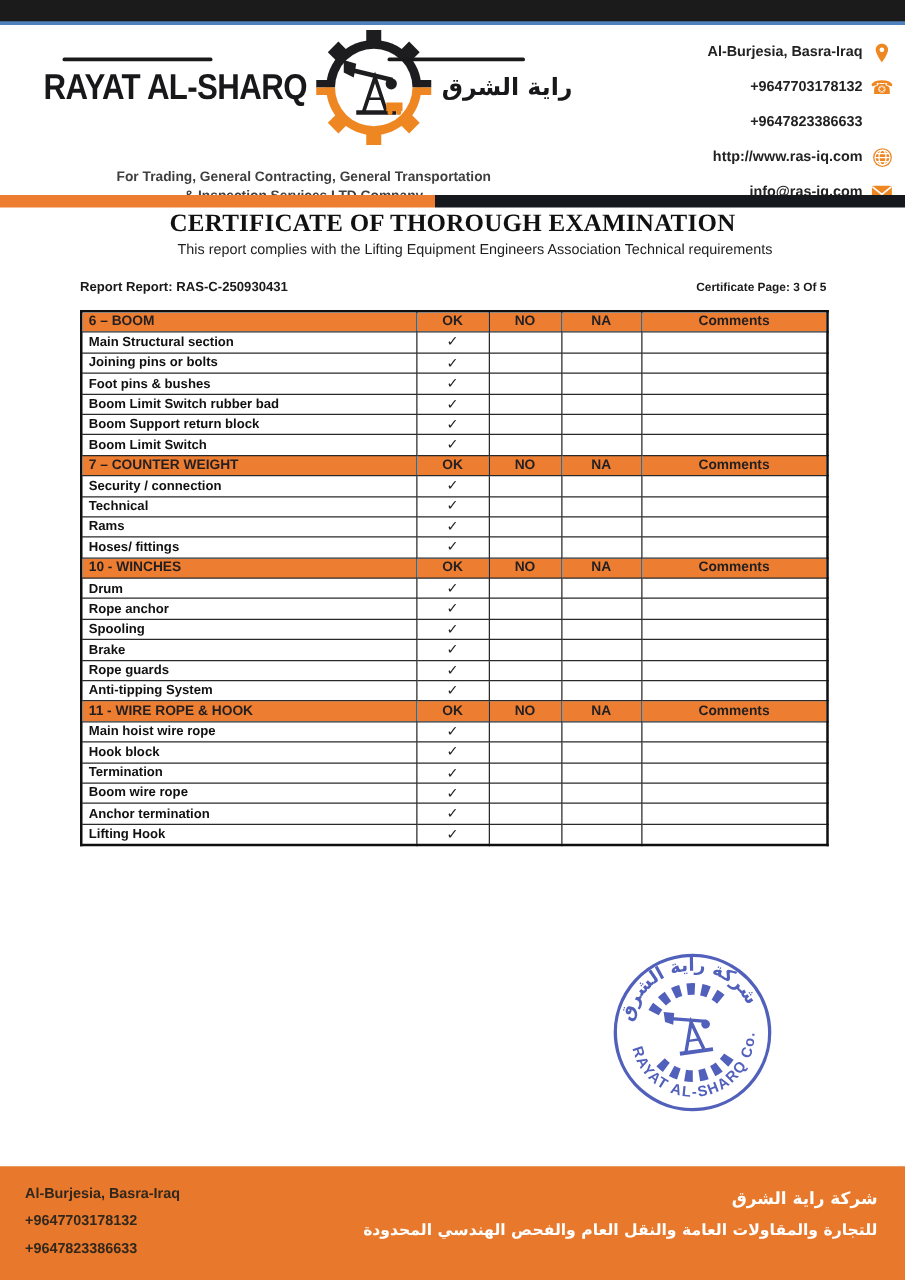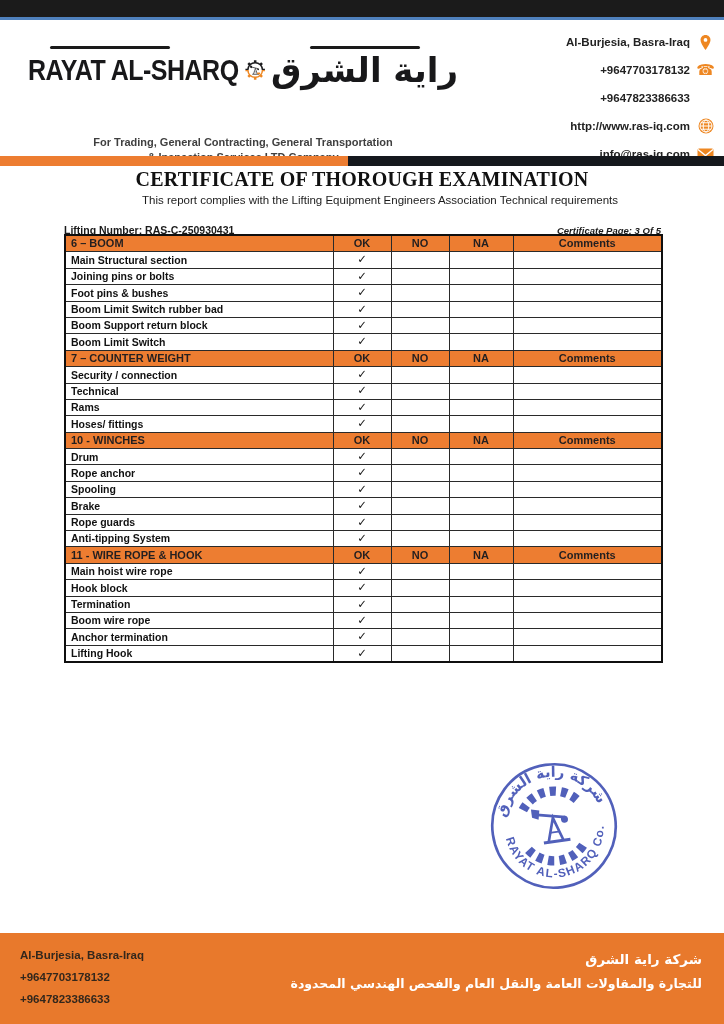--- a/index.html
+++ b/index.html
@@ -15,43 +15,43 @@
   .contacts { position:absolute; right:10px; top:28px; }
   .contact-row { display:flex; justify-content:flex-end; align-items:center;
                  gap:7px; height:28px; font-size:11.5px; font-weight:600; color:#222; }
   .cicon { width:17px; height:17px; display:flex; align-items:center; justify-content:center; }
   .phone-glyph { color:#ee8722; font-size:15px; font-family:"DejaVu Sans", sans-serif; line-height:1; }
   
   .logo-wrap { position:absolute; left:28px; top:22px; width:430px; }
   .logo-row { display:flex; align-items:center; justify-content:flex-end; gap:6px; }
   .name-en { font-size:25px; font-weight:bold; letter-spacing:-0.5px; color:#18181a;
              transform:scaleY(1.15); white-space:nowrap; }
-  .name-ar { font-size:34px; font-weight:bold; color:#18181a; white-space:nowrap;
+  .name-ar { font-size:19px; font-weight:bold; color:#18181a; white-space:nowrap;
              font-family:"DejaVu Sans", sans-serif; }
   .swoosh { position:absolute; height:2.5px; background:#1a1a1a; border-radius:2px; }
   .swoosh.left  { left:22px;  top:24px; width:120px; }
   .swoosh.right { left:282px; top:24px; width:110px; }
   .tagline { text-align:center; font-size:11px; font-weight:bold; color:#3f3f3f;
              line-height:15px; margin-top:17px; }
   
   .divider { position:absolute; left:0; top:156px; width:724px; height:10px; display:flex; }
   .divider .seg-orange { width:348px; height:100%; }
   .divider .seg-dark   { flex:1; height:100%; }
   
   .title { position:absolute; left:0; top:168px; width:724px; text-align:center;
            font-size:20px; font-weight:bold; color:#111; letter-spacing:0.2px;font-family:Liberation Serif, serif; }
   .subtitle { position:absolute; left:0; top:194px; width:724px; text-align:center;
               font-size:11.5px; color:#1c1c1c;padding-left:18px; }
   
   .report-line { position:absolute; left:64px; top:224px; width:597px;
                  display:flex; justify-content:space-between; align-items:flex-end; }
   .report-left  { font-size:10.5px; font-weight:bold; }
-  .report-right { font-size:9.5px;  font-weight:bold;font-style:italic; }
-  
-  .tbl-wrap { position:absolute; left:64px; top:234px; width:597px; }
+  .report-right { font-size:9.5px;  font-weight:bold; }
+  
+  .tbl-wrap { position:absolute; left:64px; top:248px; width:597px; }
   table.tbl { width:597px; border-collapse:collapse; table-layout:fixed;
               border:2px solid #0f0f0f; }
   table.tbl td { border:1px solid #2a2a2a; height:15.4px; padding:0 0 0 5px;
                  font-size:10.5px; font-weight:bold; color:#111; line-height:1;
                  overflow:hidden; white-space:nowrap; }
   table.tbl tr.sec td { background:#ed7d31; color:#231f20; font-size:11px; }
   table.tbl td.c { text-align:center; padding:0; }
   table.tbl td.chk { text-align:center; padding:0; font-family:"DejaVu Sans", sans-serif;
                      font-size:11.5px; font-weight:600; color:#222; }
   
@@ -173,21 +173,21 @@
   <div class="divider">
     <div class="seg-orange" style="background:#ed7d31"></div>
     <div class="seg-dark" style="background:#15181d"></div>
   </div>
 
   <div class="title">CERTIFICATE OF THOROUGH EXAMINATION</div>
   <div class="subtitle">This report complies with the Lifting Equipment Engineers Association Technical requirements</div>
 
   <div class="report-line">
     <div class="report-left">
-      <span>Lifting Number:</span>&nbsp;<span>RAS-C-250930431</span>
+      <span>Report Report:</span>&nbsp;<span>RAS-C-250930431</span>
     </div>
     <div class="report-right">
       <span>Certificate Page:</span>&nbsp;<span>3 Of 5</span>
     </div>
   </div>
 
   <div class="tbl-wrap">
     <table class="tbl">
       <colgroup>
         <col style="width:268px">

